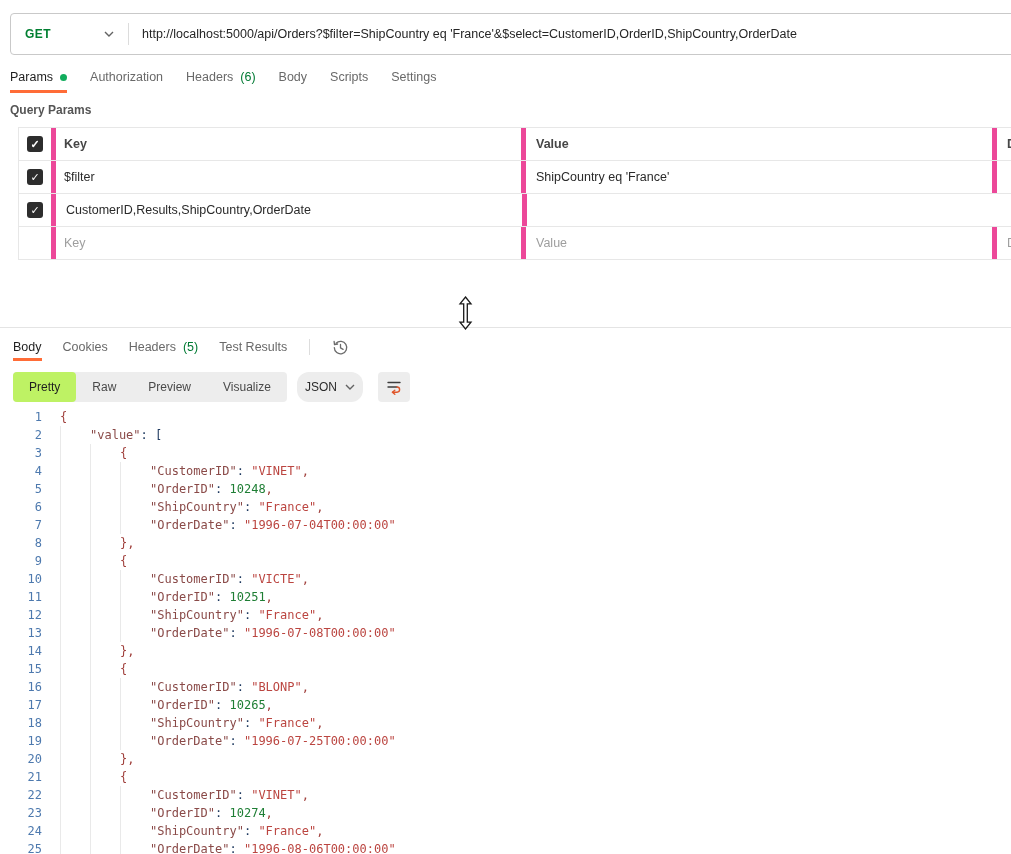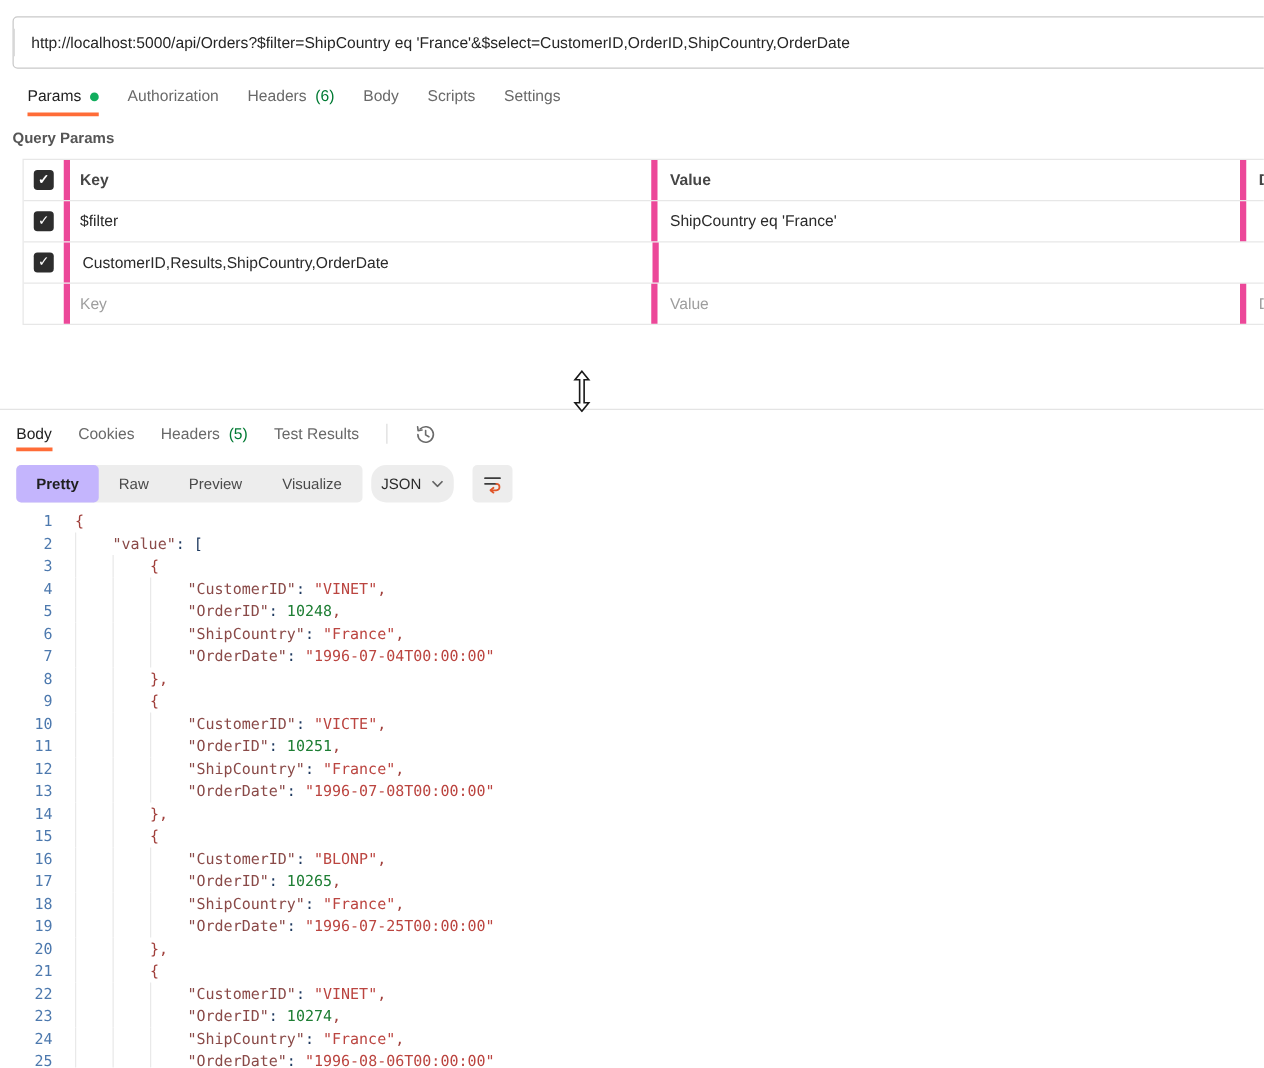--- a/index.html
+++ b/index.html
@@ -12,21 +12,21 @@
     border:1px solid #c9c9c9;border-radius:4px;display:flex;align-items:center;background:#fff;}
   .method{display:flex;align-items:center;height:100%;padding-left:14px;width:103px;
     justify-content:space-between;cursor:pointer;}
   .method-label{font-weight:700;font-size:12px;letter-spacing:.4px;color:var(--method-green,#007f31);}
   .method-chevron{margin-right:14px;display:flex;}
   .method-sep{width:1px;height:22px;background:#dcdcdc;}
   .url-input{flex:1;border:none;outline:none;background:transparent;
     font-family:"Liberation Sans",sans-serif;font-size:12.5px;color:#262626;padding:0 8px 0 13px;}
   
   .req-tabs{position:absolute;left:10px;top:62px;height:30px;display:flex;gap:23px;
-    align-items:center;font-size:12.5px;color:#696969;margin-left:12px;}
+    align-items:center;font-size:12.5px;color:#696969;}
   .tab{display:flex;align-items:center;gap:7px;height:30px;position:relative;cursor:pointer;white-space:nowrap;}
   .tab.active{color:#1f1f1f;}
   .tab.active::after{content:'';position:absolute;left:0;right:0;bottom:-1px;height:3px;
     background:var(--accent-orange,#ff6c37);}
   .tab .count{color:var(--count-green,#007a33);}
   .unsaved-dot{width:7px;height:7px;border-radius:50%;background:var(--dot-green,#11ad5d);}
   
   .section-title{position:absolute;left:10px;top:103px;font-size:12px;font-weight:700;color:#555;}
   .params-table{position:absolute;left:18px;top:127px;right:-130px;
     border:1px solid #e7e7e7;font-size:12.5px;color:#2a2a2a;background:#fff;}
@@ -47,21 +47,21 @@
   
   .res-tabs{position:absolute;left:13px;top:334px;height:26px;display:flex;gap:21px;
     align-items:center;font-size:12.5px;color:#696969;}
   .res-tabs .tab{height:26px;}
   .vsep{width:1px;height:16px;background:#ddd;margin:0 1px;}
   .hist-btn{display:flex;align-items:center;cursor:pointer;}
   
   .view-group{position:absolute;left:13px;top:372px;height:30px;background:#ededed;border-radius:4px;
     display:flex;align-items:center;font-size:12px;color:#4a4a4a;}
   .view-tab{padding:0 16px;height:30px;display:flex;align-items:center;border-radius:4px;cursor:pointer;}
-  .view-tab.active{background:#c4b5fd;color:#1f1f1f;font-weight:bold;}
+  .view-tab.active{background:#bef264;color:#1f1f1f;}
   .format-select{position:absolute;left:297px;top:372px;height:30px;width:66px;background:#ededed;
     border-radius:12px;display:flex;align-items:center;justify-content:center;gap:8px;
     font-size:12px;color:#2b2b2b;cursor:pointer;}
   .wrap-btn{position:absolute;left:378px;top:372px;width:32px;height:30px;background:#ededed;
     border-radius:4px;display:flex;align-items:center;justify-content:center;cursor:pointer;}
   
   .code{position:absolute;left:0;top:408px;right:0;bottom:-10px;
     font-family:"DejaVu Sans Mono",monospace;font-size:12px;line-height:18px;}
   .code-line{height:18px;display:flex;white-space:pre;}
   .ln{flex:0 0 42px;text-align:right;color:var(--ln-blue,#4d79ae);}
@@ -70,20 +70,28 @@
   .tk-k{color:var(--syn-key,#8a4a48);}
   .tk-s{color:var(--syn-str,#bb4540);}
   .tk-n{color:var(--syn-num,#1e7e34);}
   .tk-p{color:var(--syn-pun,#1f3a60);}
   .tk-b{color:var(--syn-brc,#a03f3b);}
 </style>
 </head>
 <body style="--accent-orange: #ff6c37; --method-green: #007f31; --count-green: #007a33; --dot-green: #11ad5d; --ln-blue: #4d79ae; --syn-key: #8a4a48; --syn-str: #bb4540; --syn-num: #1e7e34; --syn-pun: #1f3a60; --syn-brc: #a03f3b;">
 
 <div class="url-bar">
+  <div class="method">
+    <span class="method-label">GET</span>
+    <span class="method-chevron">
+      <svg width="10" height="6" viewBox="0 0 10 6">
+          <path d="M1 1 L5 5 L9 1" stroke="#636363" stroke-width="1.4" fill="none"></path>
+        </svg>
+    </span>
+  </div>
   <div class="method-sep"></div>
   <input class="url-input" readonly="" value="http://localhost:5000/api/Orders?$filter=ShipCountry eq 'France'&amp;$select=CustomerID,OrderID,ShipCountry,OrderDate" style="">
 </div>
 
 <nav class="req-tabs" id="reqTabs">
     <div class="tab active">
       <span>Params</span>
       <span class="unsaved-dot"></span>
     </div>
     <div class="tab">

